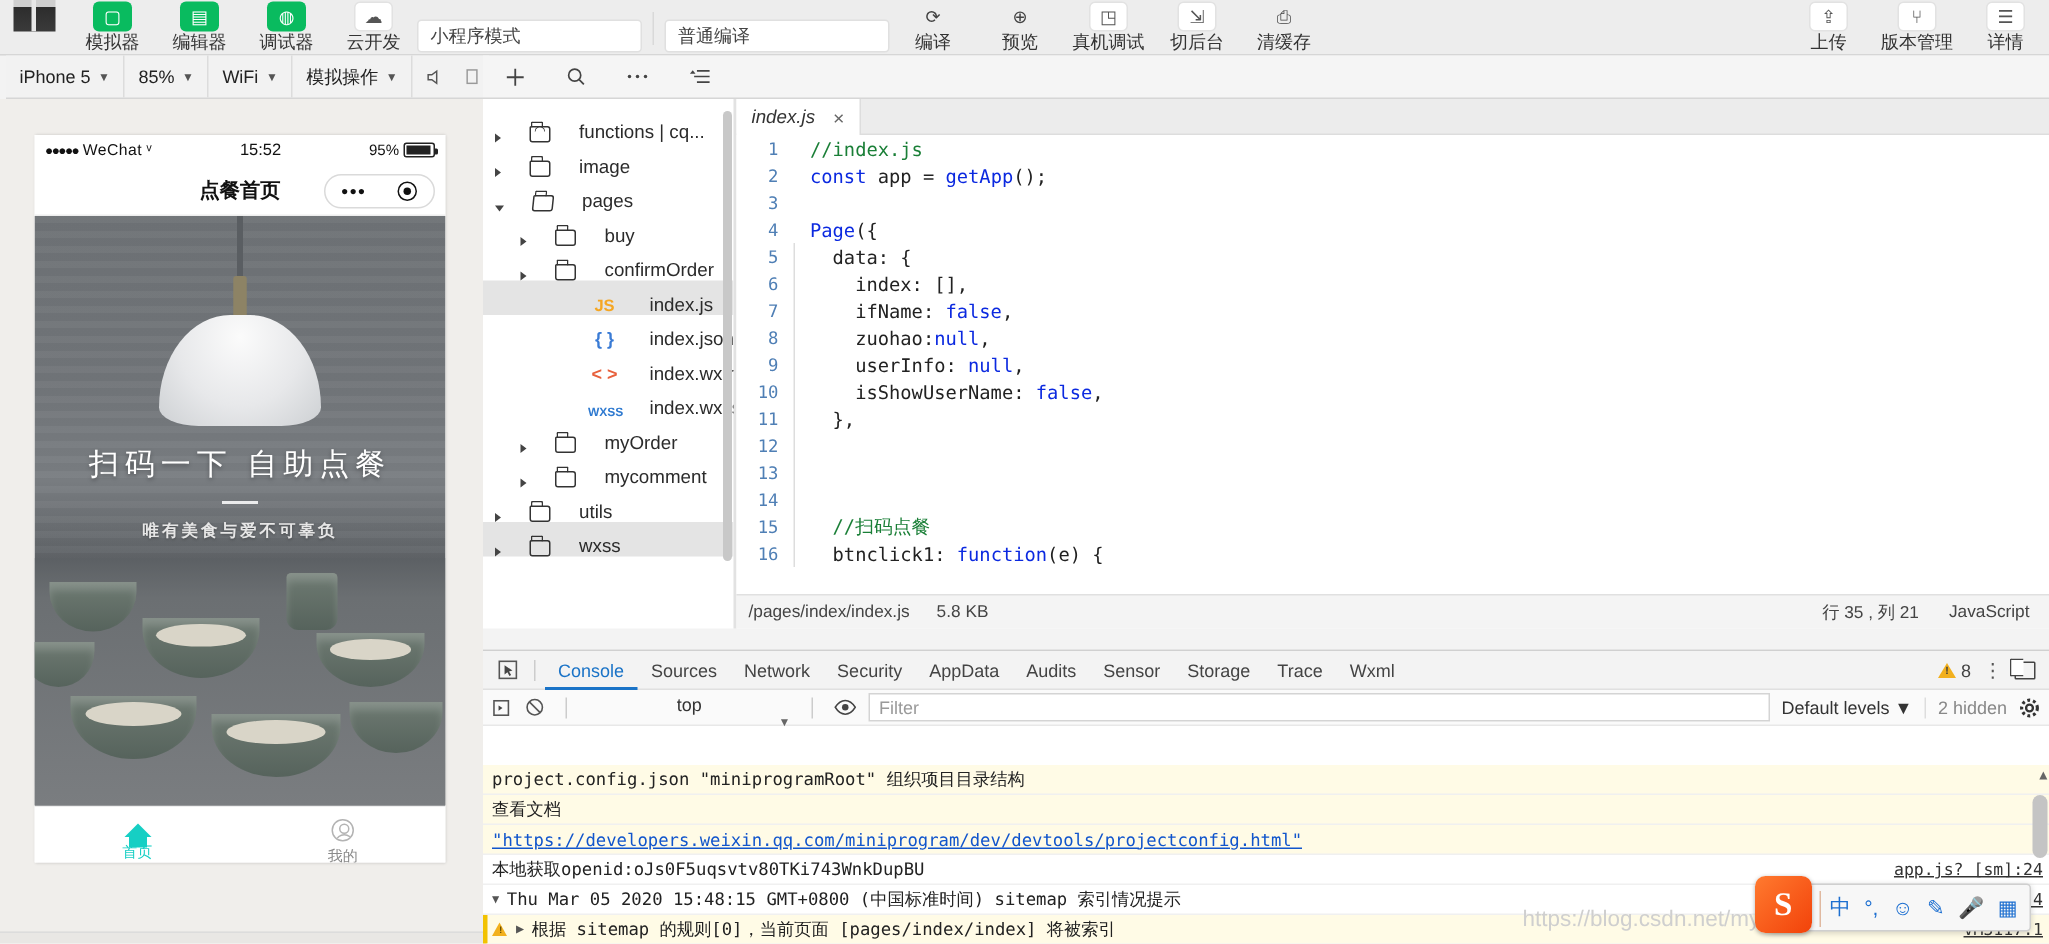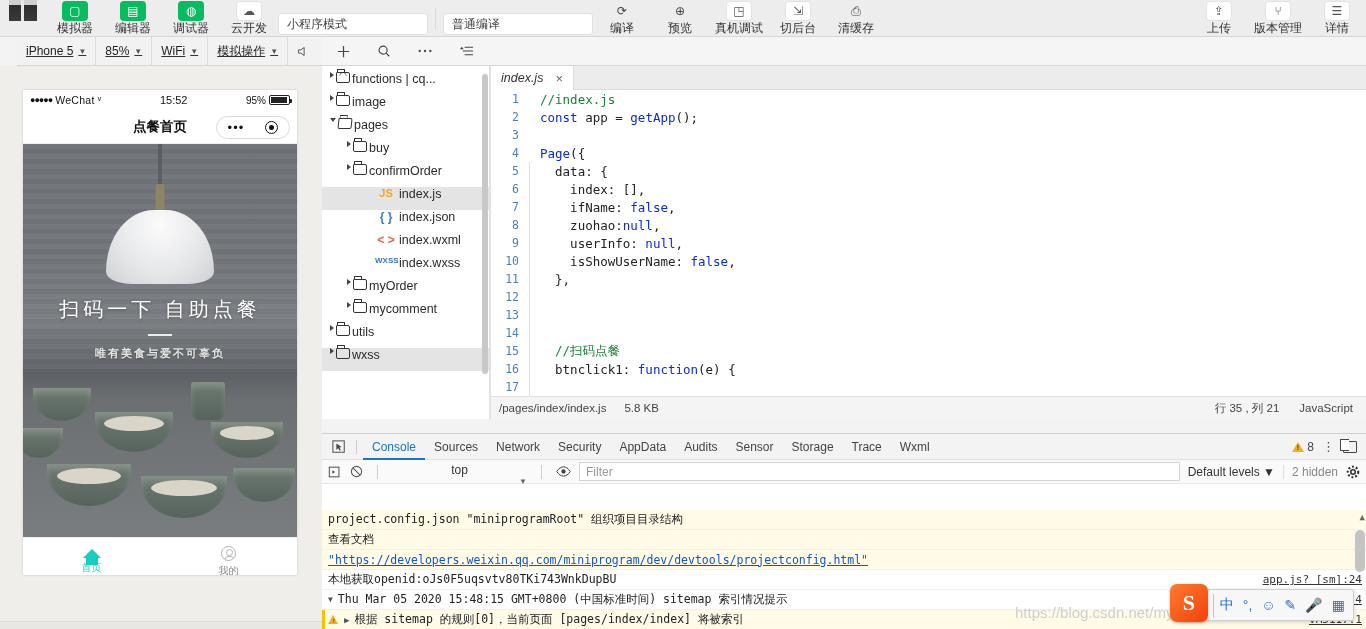--- a/index.html
+++ b/index.html
@@ -45,23 +45,23 @@
   .tb-sep { width: 1px; height: 22px; background: #d9d9d9; margin: 0 7px 6px 7px; }
   .tb-field {
     background: #fff; border: 1px solid #e0e0e0; border-radius: 3px;
     height: 22px; min-width: 150px; display: flex; align-items: center;
     padding: 0 8px; font-size: 12px; color: #444; margin-bottom: 1px;
   }
   .tb-spacer { flex: 1; }
 
   
   .simbar {
-    position: absolute; left: 17px; top: 37px; width: 322px; height: 29px;
+    position: absolute; left: 4px; top: 37px; width: 322px; height: 29px;
     background: #f2f2f2; border-bottom: 1px solid #d6d6d6;
-    display: flex; align-items: center; text-decoration: underline;
+    display: flex; align-items: center;
   }
   .sim-sel {
     display: flex; align-items: center; gap: 5px; padding: 0 9px; height: 28px;
     border-right: 1px solid #dcdcdc; font-size: 12px; color: #222; cursor: pointer;
     white-space: nowrap;
   }
   .caret { font-size: 8px; color: #555; }
   .sim-icons { display: flex; align-items: center; padding-left: 6px; gap: 10px; }
   .sim-ico { width: 16px; height: 16px; color: #555; display: flex; align-items: center; justify-content: center; cursor: pointer; }
 
@@ -143,21 +143,21 @@
   .me-ico { width: 15px; height: 15px; border: 1.5px solid #b3b3b3; border-radius: 50%; position: relative; overflow:hidden; }
   .me-ico:before { content:""; position:absolute; left:4px; top:2px; width:5px; height:5px; border:1.4px solid #b3b3b3; border-radius:50%; }
   .me-ico:after { content:""; position:absolute; left:2px; top:9px; width:9px; height:7px; border:1.4px solid #b3b3b3; border-radius:50% 50% 0 0; }
 
   
   .tree {
     position: absolute; left: 322px; top: 66px; width: 168px; height: 353px;
     background: #fff; border-right: 1px solid #e2e2e2; overflow: hidden;
     padding-top: 6px; font-size: 12.5px;
   }
-  .trow { height: 23px; display: flex; align-items: flex-start; gap: 2px; cursor: pointer; white-space: nowrap; color: #2b2b2b; }
+  .trow { height: 23px; display: flex; align-items: flex-end; gap: 19px; cursor: pointer; white-space: nowrap; color: #2b2b2b; }
   .trow.sel { background: #e4e4e4; }
   .tri { width: 0; height: 0; border-left: 4.5px solid #444; border-top: 3.5px solid transparent; border-bottom: 3.5px solid transparent; flex:none; }
   .tri.open { border-left: 3.5px solid transparent; border-right: 3.5px solid transparent; border-top: 4.5px solid #444; border-bottom: none; }
   .tri.none { border: none; width: 9px; }
   .folder { width: 14px; height: 11px; border: 1.4px solid #333; border-radius: 1px 2px 2px 2px; position: relative; flex: none; }
   .folder:before { content:""; position:absolute; left:-0.2px; top:-4px; width:6px; height:3px; border:1.4px solid #333; border-bottom:none; border-radius:1px 1px 0 0; }
   .folder.open { transform: skewX(-6deg); }
   .folder.cloud:after { content:"\25E0"; position:absolute; left:2px; top:-3px; font-size:9px; color:#333; }
   .fico { width: 22px; text-align: center; font-size: 10.5px; font-weight: bold; flex: none; }
   .fico.js { color: #f5a623; font-size: 11px; }
@@ -596,25 +596,20 @@
         </div>
         <div class="cline">
           <span class="lnum">15</span>
           <span class="guide"></span>
           <span class="ctext"><span class="cm">  //扫码点餐</span></span>
         </div>
         <div class="cline">
           <span class="lnum">16</span>
           <span class="guide"></span>
           <span class="ctext">  btnclick1: <span class="k">function</span>(e) {</span>
-        </div>
-        <div class="cline">
-          <span class="lnum">17</span>
-          <span class="guide"></span>
-          <span class="ctext"></span>
         </div>
       </div>
     <div class="ed-status">
       <span class="es-path">/pages/index/index.js</span>
       <span class="es-size">5.8 KB</span>
       <span class="es-pos">行 35 , 列 21</span>
       <span class="es-lang">JavaScript</span>
     </div>
   </div>
 

